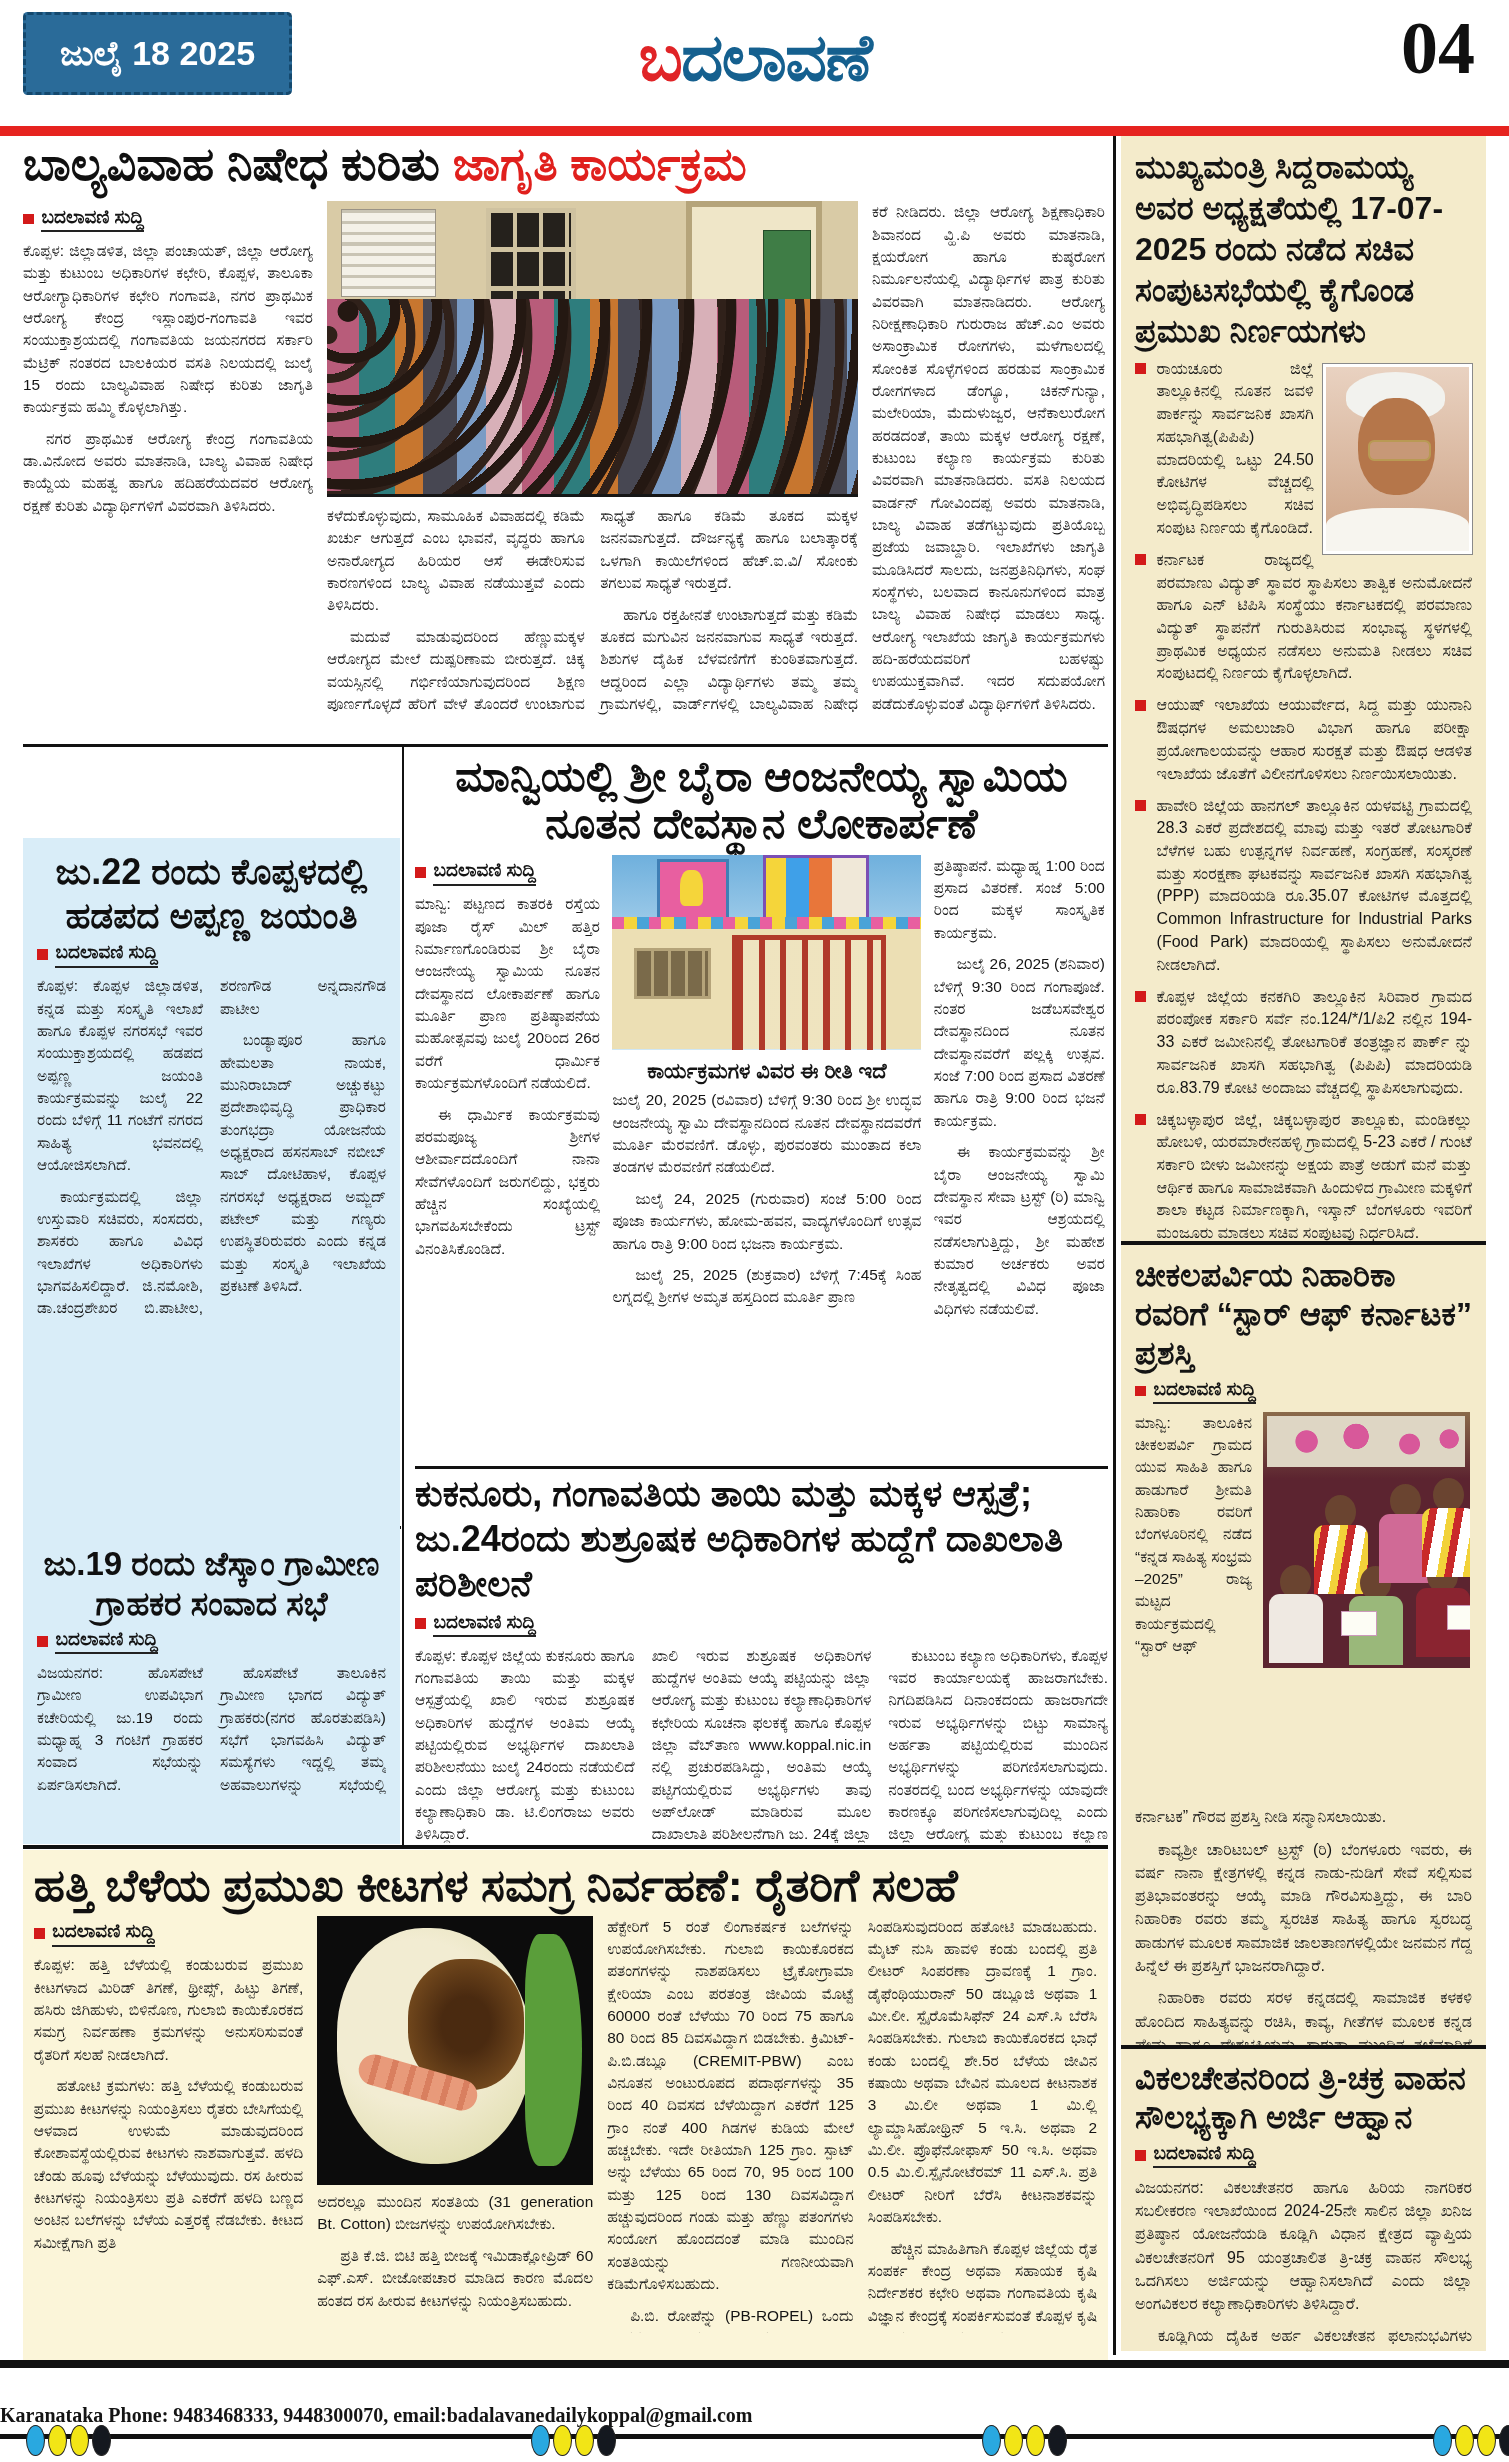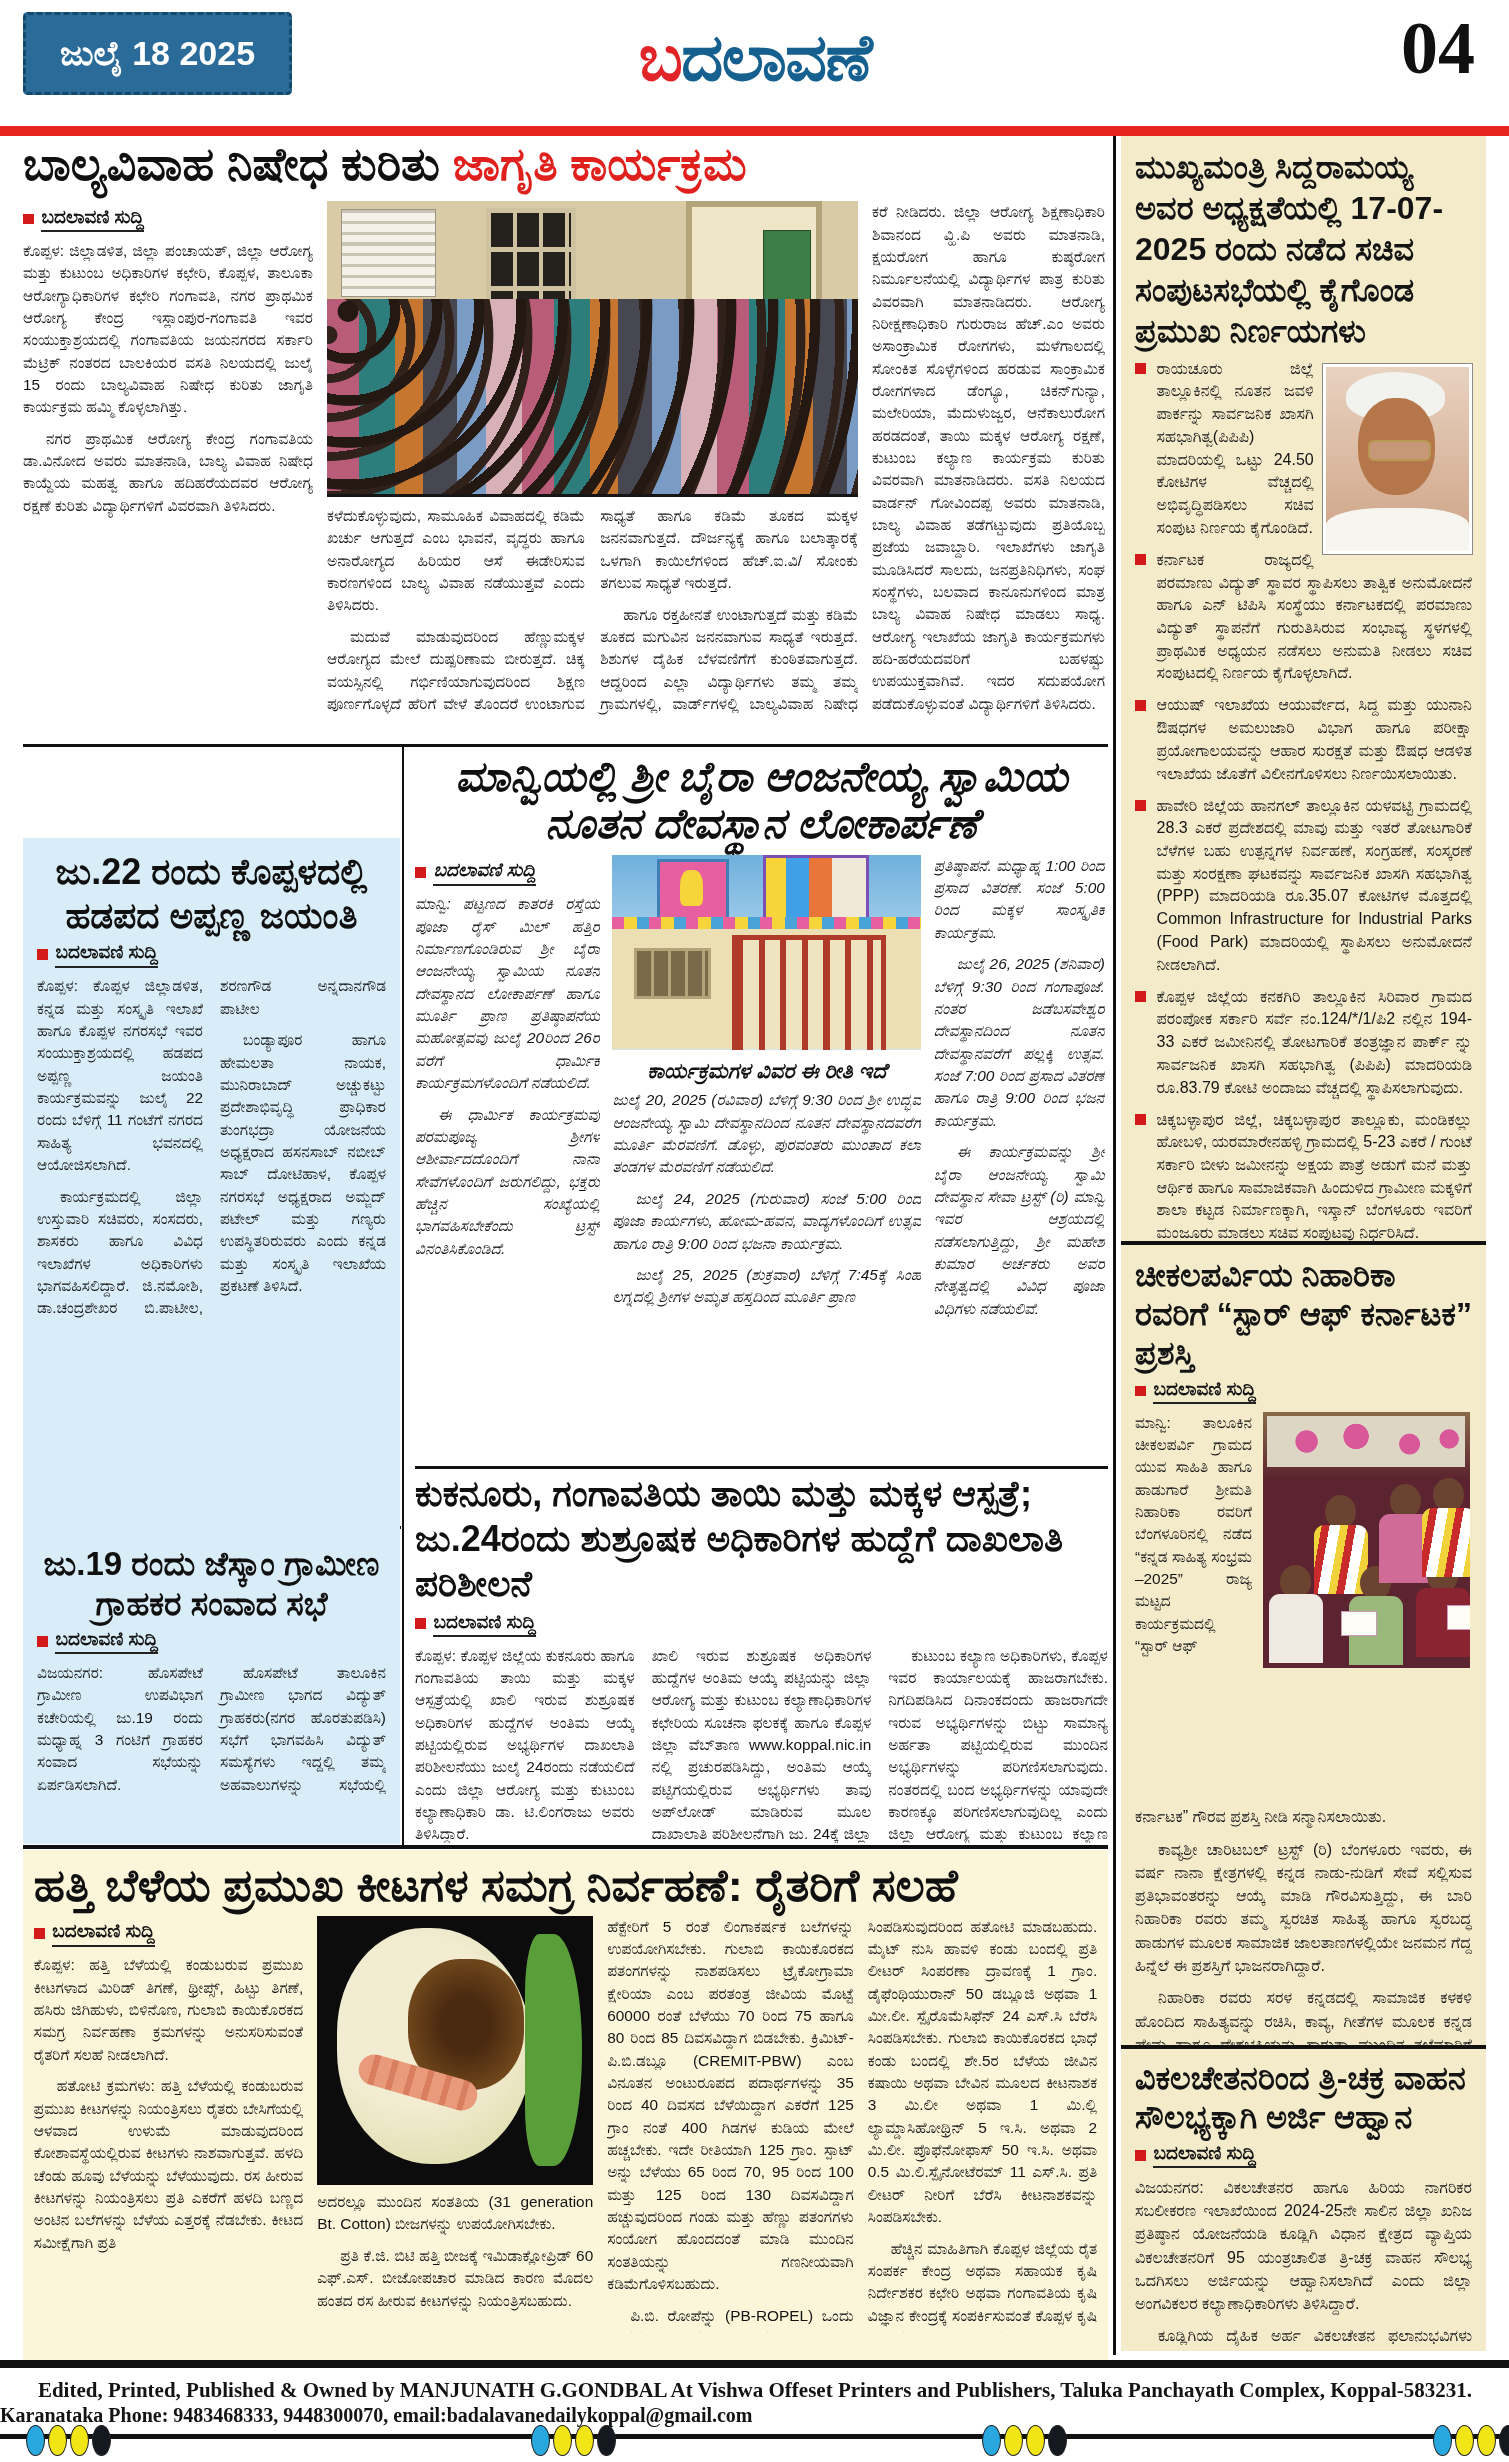--- a/index.html
+++ b/index.html
@@ -74,21 +74,21 @@
   .p-torso{width:54px;height:69px;border-radius:10.8px 10.8px 0 0;margin-top:-4.6px;}
   .shawl{background:repeating-linear-gradient(100deg,#f2d23a 0 7.7px,#c92a2a 7.7px 15.4px,#fff 15.4px 26px);}
   .cert{position:absolute;width:34px;height:23px;background:#fdfdf5;border:1.5px solid #c9b;}
   
   .bluebox{position:absolute;background:#d9edf8;overflow:hidden;padding:12.4px 14px;}
   .appanna{left:23px;top:798px;width:349px;height:740px;margin-top:40px;}
   .jescom{left:23px;top:1532px;width:349px;height:287px;}
   .bb-head{font-size:36px;font-weight:bold;text-align:center;line-height:1.2;}
   .bb-cols{column-count:2;column-gap:17px;margin-top:4.6px;}
   
-  .temple{position:absolute;left:415px;top:753px;width:693px;height:712px;overflow:hidden;font-style:italic;}
+  .temple{position:absolute;left:415px;top:753px;width:693px;height:712px;overflow:hidden;}
   .temple .headline{font-size:42px;text-align:center;}
   .t-row{display:flex;gap:12.4px;margin-top:7.7px;}
   .t-c1{width:185px;}
   .t-c2{width:309px;}
   .t-c3{width:171px;}
   .photo-temple{position:relative;width:309px;height:195px;overflow:hidden;background:linear-gradient(180deg,#6fb0dd,#cfe7f5 75%);}
   .tp-shrine1{position:absolute;left:45px;top:4.6px;width:66px;height:56px;background:#e85fa0;border:3.1px solid #3f7fb5;}
   .tp-shrine1 i{position:absolute;left:20px;top:7.7px;width:23px;height:36px;background:#f5d53a;display:block;border-radius:40% 40% 20% 20%;}
   .tp-shrine2{position:absolute;left:151px;top:0;width:100px;height:62px;background:#4aa3d8;border:3.1px solid #7b4fb5;
               background-image:linear-gradient(90deg,#f5d53a 0 20px,#3fa0e8 20px 43px,#e8763a 43px 66px,#f0e8d8 66px 100px);}
@@ -369,21 +369,20 @@
         <span class="bt">ಬದಲಾವಣಿ ಸುದ್ದಿ</span>
       </div>
       <div class="body" style="height:170px;font-size:16px;">
           <p>ವಿಜಯನಗರ: ವಿಕಲಚೇತನರ ಹಾಗೂ ಹಿರಿಯ ನಾಗರಿಕರ ಸಬಲೀಕರಣ ಇಲಾಖೆಯಿಂದ 2024-25ನೇ ಸಾಲಿನ ಜಿಲ್ಲಾ ಖನಿಜ ಪ್ರತಿಷ್ಠಾನ ಯೋಜನೆಯಡಿ ಕೂಡ್ಲಿಗಿ ವಿಧಾನ ಕ್ಷೇತ್ರದ ವ್ಯಾಪ್ತಿಯ ವಿಕಲಚೇತನರಿಗೆ 95 ಯಂತ್ರಚಾಲಿತ ತ್ರಿ-ಚಕ್ರ ವಾಹನ ಸೌಲಭ್ಯ ಒದಗಿಸಲು ಅರ್ಜಿಯನ್ನು ಆಹ್ವಾನಿಸಲಾಗಿದೆ ಎಂದು ಜಿಲ್ಲಾ ಅಂಗವಿಕಲರ ಕಲ್ಯಾಣಾಧಿಕಾರಿಗಳು ತಿಳಿಸಿದ್ದಾರೆ.</p>
           <p>ಕೂಡ್ಲಿಗಿಯ ದೈಹಿಕ ಅರ್ಹ ವಿಕಲಚೇತನ ಫಲಾನುಭವಿಗಳು ಮೇಲ್ಕಾಣಿಸಿದ ಯೋಜನೆ ಸೌಲಭ್ಯ ಪಡೆಯಲು ಅರ್ಹ ವಿಕಲಚೇತನರು ಅವಶ್ಯಕ ದಾಖಲೆಗಳೊಂದಿಗೆ ಅರ್ಜಿ ಸಲ್ಲಿಸಬಹುದು.</p>
         </div>
     </div>
   </div>
 
   <div class="foot-bar1"></div>
-  <div class="foot-line1">Edited, Printed, Published &amp; Owned by MANJUNATH G.GONDBAL At Vishwa Offeset Printers and Publishers, Taluka Panchayath  Complex, Koppal-583231.</div>
   <div class="foot-line2">Karanataka Phone: 9483468333, 9448300070,  email:badalavanedailykoppal@gmail.com</div>
   <div class="foot-bar2"></div>
   <div class="dots" style="left:26px;">
       <i class="d-blue"></i>
       <i class="d-yel"></i>
       <i class="d-yel"></i>
       <i class="d-blk"></i>
     </div>
   <div class="dots" style="left:531px;">
       <i class="d-blue"></i>

